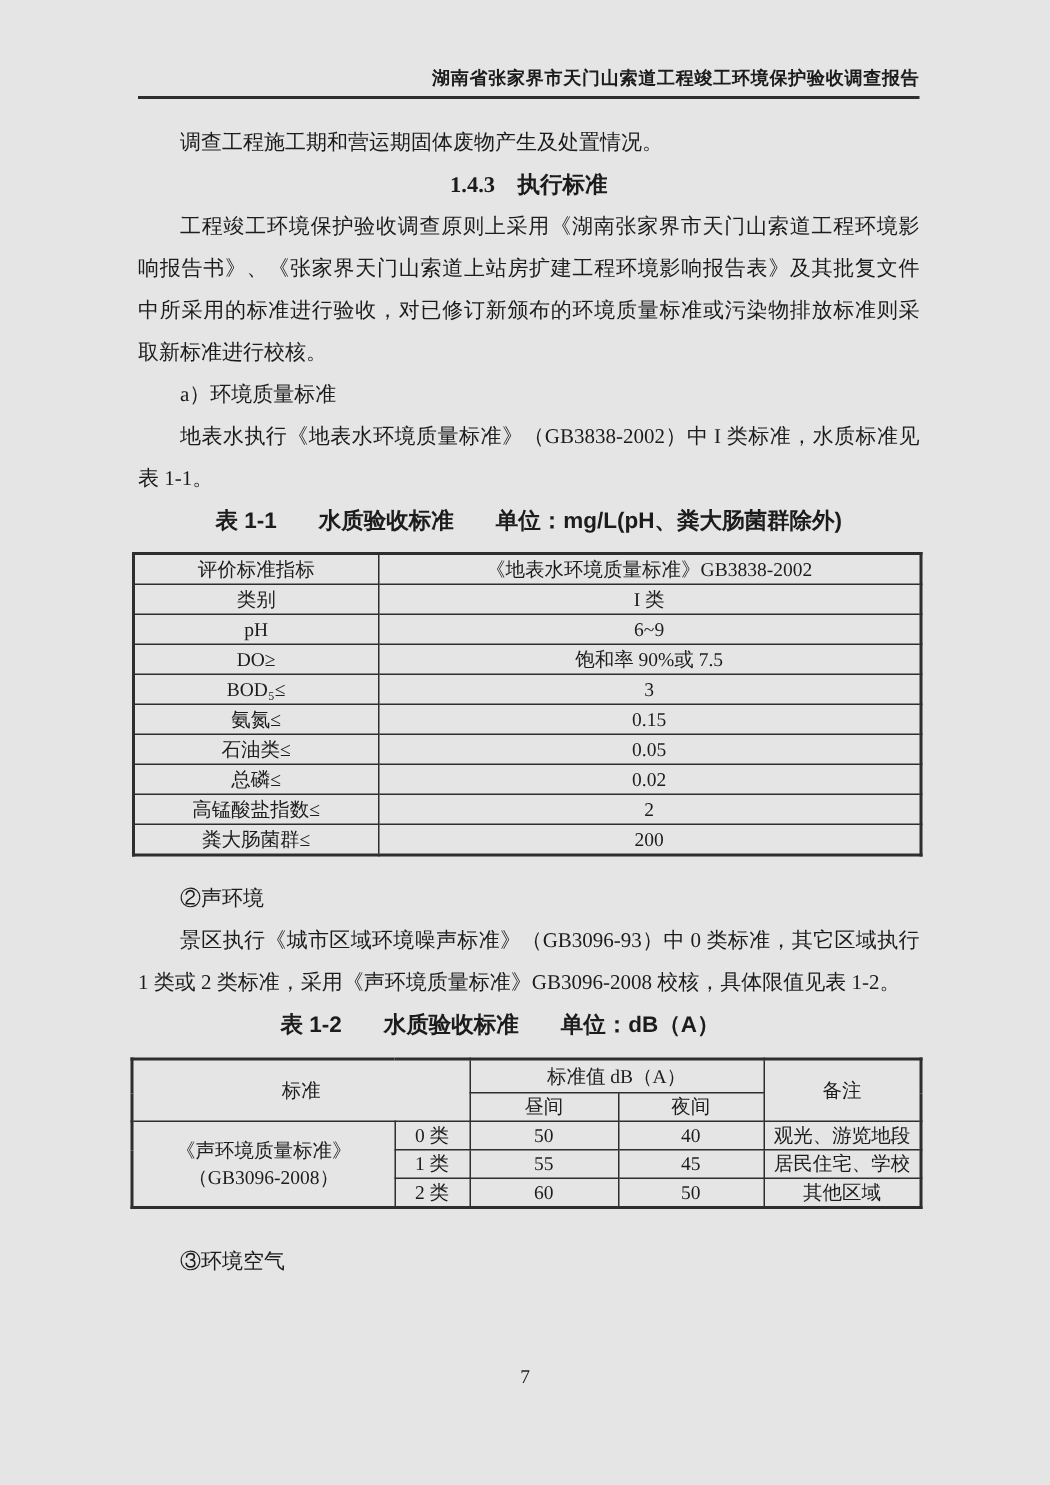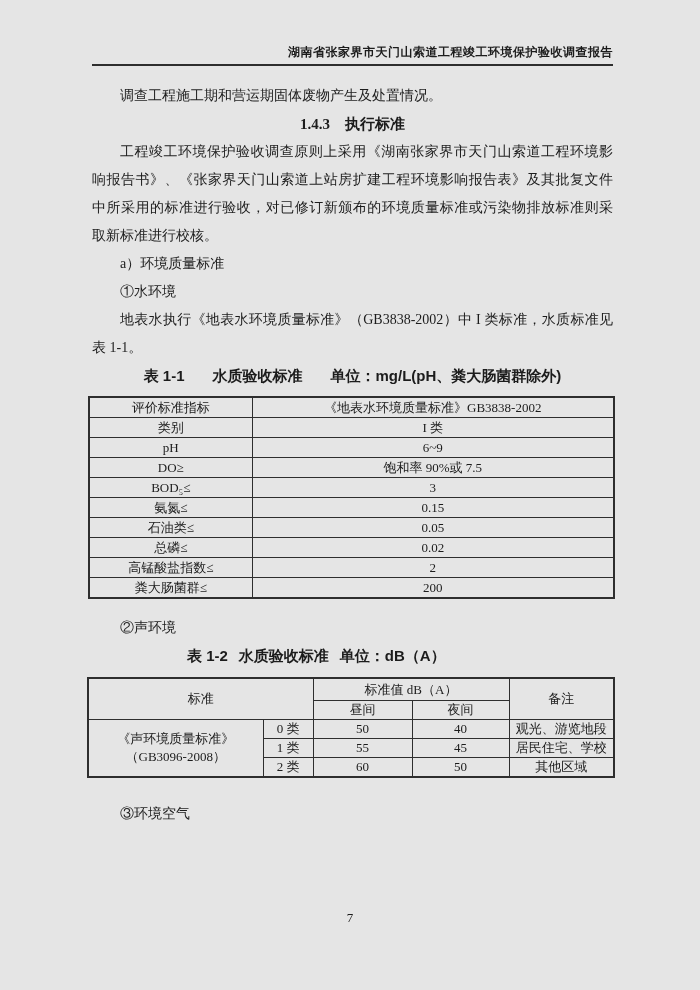--- a/index.html
+++ b/index.html
@@ -21,21 +21,21 @@
     line-height:28px;height:28px;font-weight:bold;font-size:15px;
     font-family:"Liberation Serif","DejaVu Serif",serif;
     text-align:center;
   }
   .caption{
     display:flex;align-items:center;line-height:28px;height:28px;
     font-weight:bold;font-size:15px;
     font-family:"Liberation Sans","DejaVu Sans",sans-serif;
   }
   .caption.c1{justify-content:center;gap:28px;}
-  .caption.c2{justify-content:flex-start;gap:11px;padding-left:95px;text-align:center;}
+  .caption.c2{justify-content:flex-start;gap:28px;padding-left:95px;text-align:center;}
   table{border-collapse:collapse;border:2px solid #2e2e2e;table-layout:fixed;}
   td{border:1px solid #2e2e2e;text-align:center;vertical-align:middle;
      font-size:13px;padding:0 3px;overflow:hidden;}
   .t1{margin-left:-4px;margin-top:6px;width:525px;border-radius:19px;}
   .t1 td{height:19px;}
   .t2{margin-left:-5px;margin-top:7px;width:526px;}
   .t2 .hr1 td{height:21px;}
   .t2 .hr2 td{height:17px;}
   .t2 .dr td{height:18px;}
   .pagenum{
@@ -60,21 +60,20 @@
 
     <div>
       <div class="line indent jline">工程竣工环境保护验收调查原则上采用《湖南张家界市天门山索道工程环境影</div>
       <div class="line jline">响报告书》、《张家界天门山索道上站房扩建工程环境影响报告表》及其批复文件</div>
       <div class="line jline">中所采用的标准进行验收，对已修订新颁布的环境质量标准或污染物排放标准则采</div>
       <div class="line">取新标准进行校核。</div>
     </div>
 
     <div class="line indent">a）环境质量标准</div>
 
-    <div class="line indent">①水环境</div>
 
     <div>
       <div class="line indent jline">地表水执行《地表水环境质量标准》（GB3838-2002）中 I 类标准，水质标准见</div>
       <div class="line">表 1-1。</div>
     </div>
 
     <div class="caption c1">
       <span>表 1-1</span>
       <span>水质验收标准</span>
       <span>单位：mg/L(pH、粪大肠菌群除外)</span>
@@ -124,20 +123,24 @@
       </tr>
       <tr>
         <td>粪大肠菌群≤</td>
         <td>200</td>
       </tr>
     </tbody>
       </table>
 
     <div class="line indent" style="margin-top:15px;">②声环境</div>
 
+    <div>
+      <div class="line indent jline">景区执行《城市区域环境噪声标准》（GB3096-93）中 0 类标准，其它区域执行</div>
+      <div class="line">1 类或 2 类标准，采用《声环境质量标准》GB3096-2008 校核，具体限值见表 1-2。</div>
+    </div>
 
     <div class="caption c2">
       <span>表 1-2</span>
       <span>水质验收标准</span>
       <span>单位：dB（A）</span>
     </div>
 
     <table class="t2">
       <colgroup>
         <col style="width:175px">

